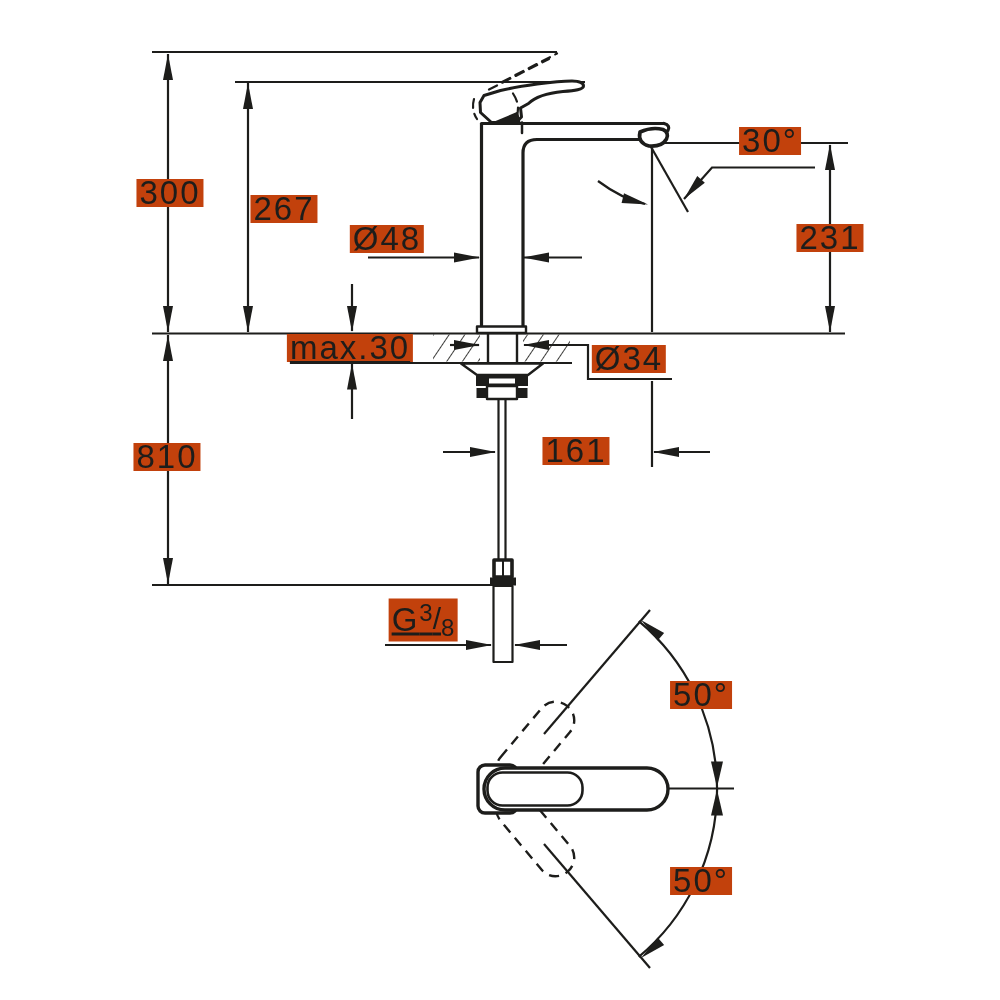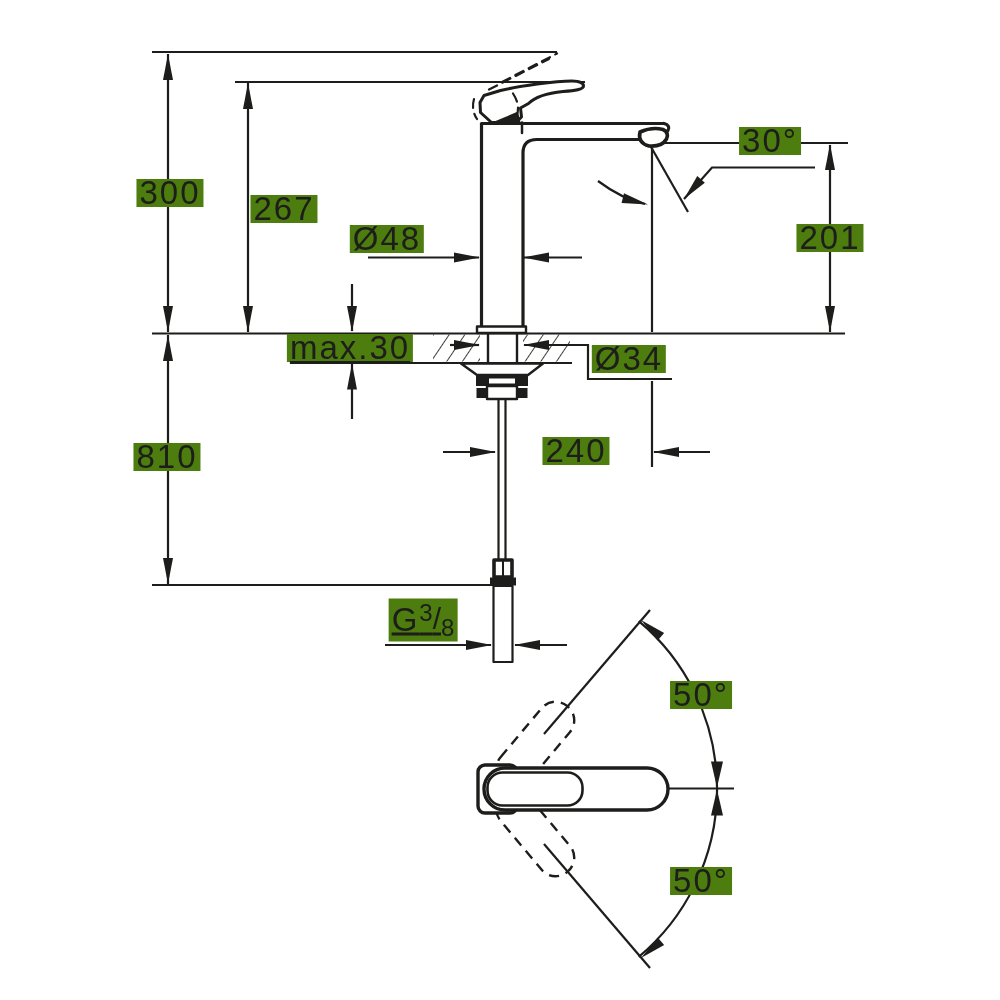--- a/index.html
+++ b/index.html
@@ -3,21 +3,21 @@
 <meta charset="utf-8">
 <style>
   html,body{margin:0;padding:0;background:#ffffff;}
   .stage{
     position:relative;width:1000px;height:1000px;background:#ffffff;
     font-family:"Liberation Sans",sans-serif;color:#1d1d1b;overflow:hidden;
   }
   .stage svg{position:absolute;left:0;top:0;}
   .lbl{
     position:absolute;transform:translate(-50%,-50%);
-    background:#4d7c0f;padding:0 3px;font-size:33px;line-height:28px;
+    background:#c2410c;padding:0 3px;font-size:33px;line-height:28px;
     letter-spacing:2px;white-space:nowrap;color:#1d1d1b;
   }
   .lbl .sup{font-size:24px;vertical-align:10px;letter-spacing:0;}
   .lbl .slash{font-size:30px;vertical-align:2px;letter-spacing:0;}
   .lbl .sub{font-size:24px;vertical-align:-5px;letter-spacing:0;}
 </style>
 </head>
 <body>
 
 <div class="stage">
@@ -156,24 +156,24 @@
     <rect x="478" y="765" width="39" height="48" rx="7" fill="#ffffff" stroke-width="3.4"></rect>
     <rect x="484" y="768" width="184" height="42" rx="21" fill="#ffffff" stroke-width="3.4"></rect>
     <rect x="487.5" y="772.5" width="95" height="33" rx="15" stroke-width="2.6"></rect>
   </g>
 </svg>
 
 <div class="lbl" style="left:170px;top:193px;">300</div>
 <div class="lbl" style="left:248px;top:209px;margin-left:36px;">267</div>
 <div class="lbl" style="left:387px;top:239px;">Ø48</div>
 <div class="lbl" style="left:770px;top:141px;">30°</div>
-<div class="lbl" style="left:830px;top:238px;">201</div>
+<div class="lbl" style="left:830px;top:238px;">231</div>
 <div class="lbl" style="left:350px;top:348px;text-decoration:underline;">max.30</div>
 <div class="lbl" style="left:629px;top:359px;text-align:center;">Ø34</div>
 <div class="lbl" style="left:167px;top:457px;">810</div>
-<div class="lbl" style="left:576px;top:451px;">240</div>
+<div class="lbl" style="left:576px;top:451px;">161</div>
 <div class="lbl" style="left:423px;top:620px;text-decoration:underline;">
   <span>G</span><span class="sup">3</span><span class="slash">/</span><span class="sub">8</span>
 </div>
 <div class="lbl" style="left:701px;top:695px;">50°</div>
 <div class="lbl" style="left:701px;top:881px;">50°</div>
 
 </div>
 
 </body></html>

